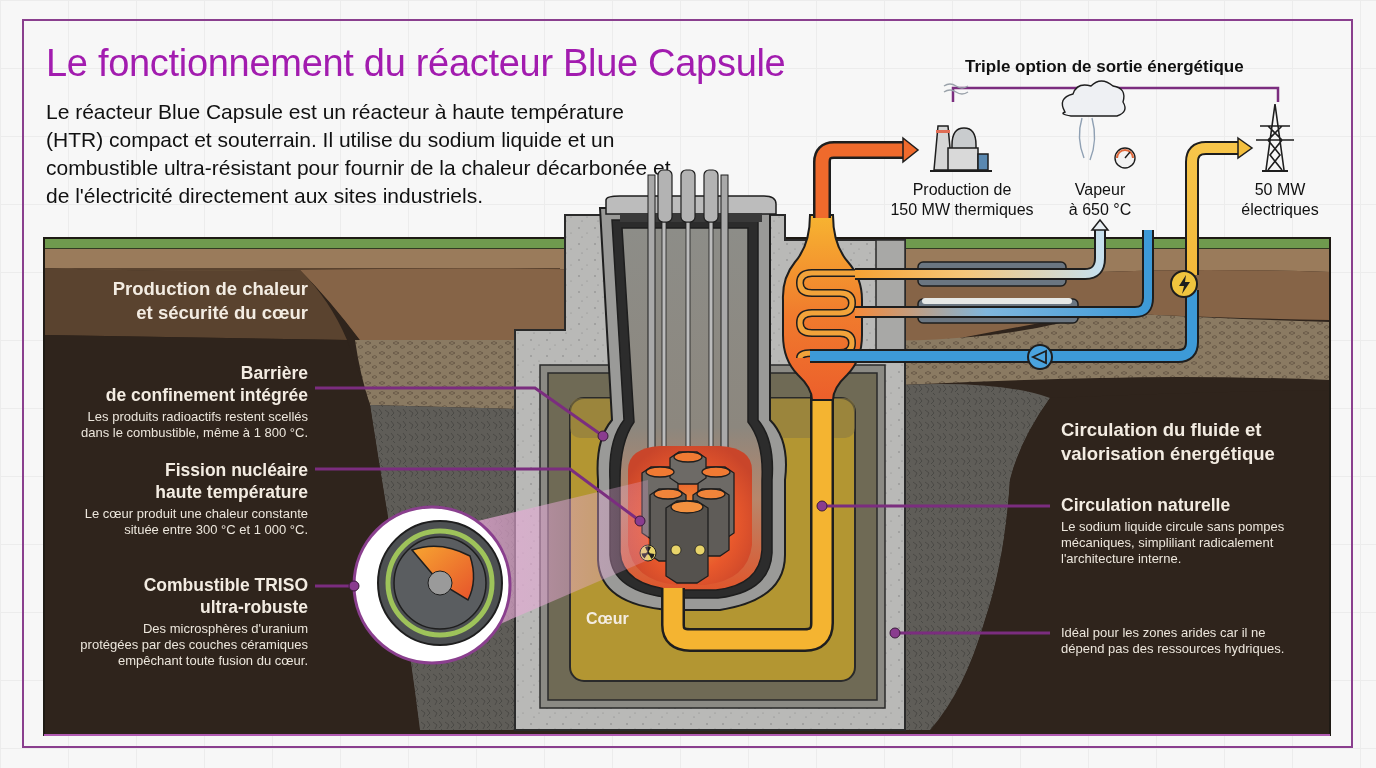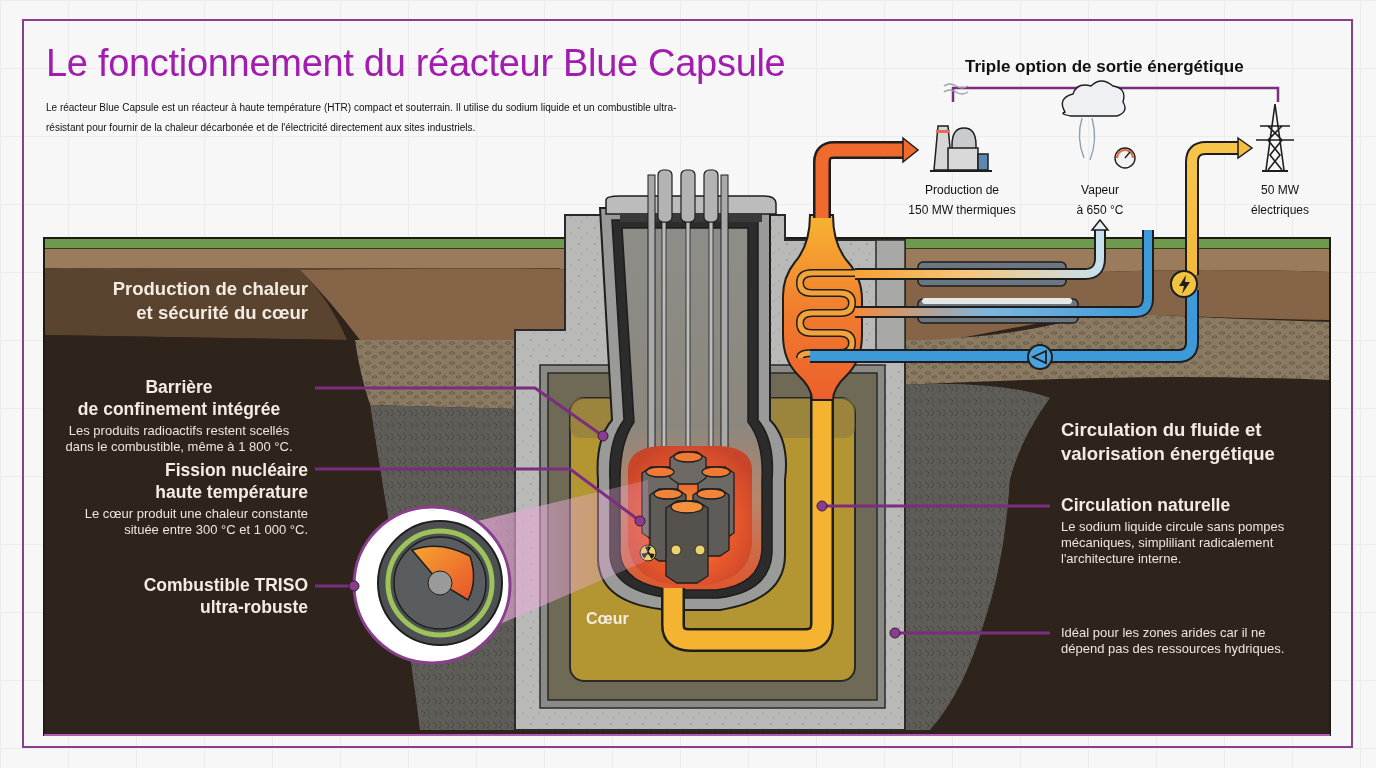--- a/index.html
+++ b/index.html
@@ -1,22 +1,22 @@
 <!DOCTYPE html>
 <html><head>
 <meta charset="utf-8">
 <style>
   html,body{margin:0;padding:0;}
   body{width:1376px;height:768px;overflow:hidden;background:#f7f7f7;font-family:"Liberation Sans",sans-serif;position:relative;}
   .grid{position:absolute;inset:0;background-image:linear-gradient(#e8e8e8 1px,transparent 1px),linear-gradient(90deg,#e8e8e8 1px,transparent 1px);background-size:68px 68px;opacity:.7;}
   .frame{position:absolute;left:22px;top:19px;width:1331px;height:729px;border:2px solid #8a3f8e;box-sizing:border-box;border-right-color:#8a3f8e;}
   .title{position:absolute;left:46px;top:42px;font-size:38px;color:#a21caf;font-weight:400;letter-spacing:-0.3px;white-space:nowrap;}
-  .intro{position:absolute;left:46px;top:98px;width:640px;font-size:10px;line-height:20px;color:#111;}
+  .intro{position:absolute;left:46px;top:98px;width:640px;font-size:21px;line-height:28px;color:#111;}
   .outputs-title{position:absolute;left:965px;top:57px;font-size:17px;font-weight:700;color:#111;white-space:nowrap;text-align:right;}
-  .out-label{position:absolute;font-size:12px;line-height:20px;color:#111;text-align:center;white-space:nowrap;}
+  .out-label{position:absolute;font-size:16px;line-height:20px;color:#111;text-align:center;white-space:nowrap;}
   svg.scene{position:absolute;left:0;top:0;}
   .ann{position:absolute;color:#f3ece2;}
   .ann.right-al{text-align:right;}
   .ann h3{margin:0;font-size:17.5px;line-height:22px;font-weight:700;}
   .ann h2{margin:0;font-size:18.5px;line-height:24px;font-weight:700;}
   .ann p{margin:3px 0 0 0;font-size:13px;line-height:16px;font-weight:400;color:#ece6dc;}
   .coeur{position:absolute;left:586px;top:610px;font-size:16px;font-weight:700;color:#f3ece2;}
 </style>
 </head>
 <body>
@@ -280,33 +280,34 @@
 </div>
 <div class="out-label" style="left:1230px;top:180px;width:100px;">
   <div>50 MW</div>
   <div>électriques</div>
 </div>
 
 <div class="ann right-al" style="left:60px;top:277px;width:248px;">
   <h2>Production de chaleur</h2>
   <h2>et sécurité du cœur</h2>
 </div>
-<div class="ann right-al" style="left:50px;top:376px;width:258px;text-align:center;">
+<div class="ann right-al" style="left:50px;top:362px;width:258px;">
   <h3>Barrière</h3>
   <h3>de confinement intégrée</h3>
   <p><span>Les produits radioactifs restent scellés</span><br><span>dans le combustible, même à 1 800 °C.</span></p>
 </div>
 <div class="ann right-al" style="left:50px;top:459px;width:258px;">
   <h3>Fission nucléaire</h3>
   <h3>haute température</h3>
   <p><span>Le cœur produit une chaleur constante</span><br><span>située entre 300 °C et 1 000 °C.</span></p>
 </div>
 <div class="ann right-al" style="left:50px;top:574px;width:258px;">
   <h3>Combustible TRISO</h3>
   <h3>ultra-robuste</h3>
+  <p><span>Des microsphères d'uranium</span><br><span>protégées par des couches céramiques</span><br><span>empêchant toute fusion du cœur.</span></p>
 </div>
 
 <div class="ann" style="left:1061px;top:418px;width:260px;">
   <h2>Circulation du fluide et</h2>
   <h2>valorisation énergétique</h2>
 </div>
 <div class="ann" style="left:1061px;top:494px;width:260px;">
   <h3>Circulation naturelle</h3>
   <p><span>Le sodium liquide circule sans pompes</span><br><span>mécaniques, simpliliant radicalement</span><br><span>l'architecture interne.</span></p>
 </div>

